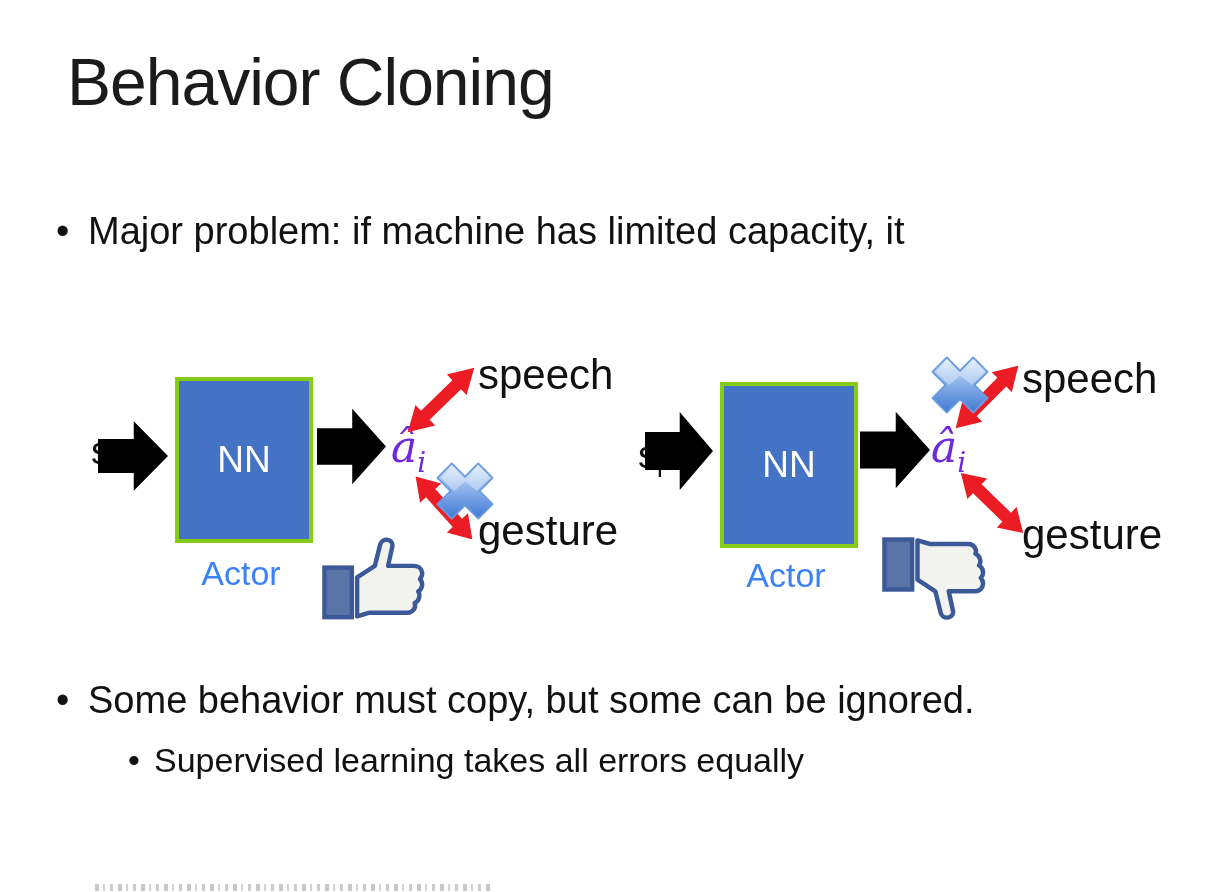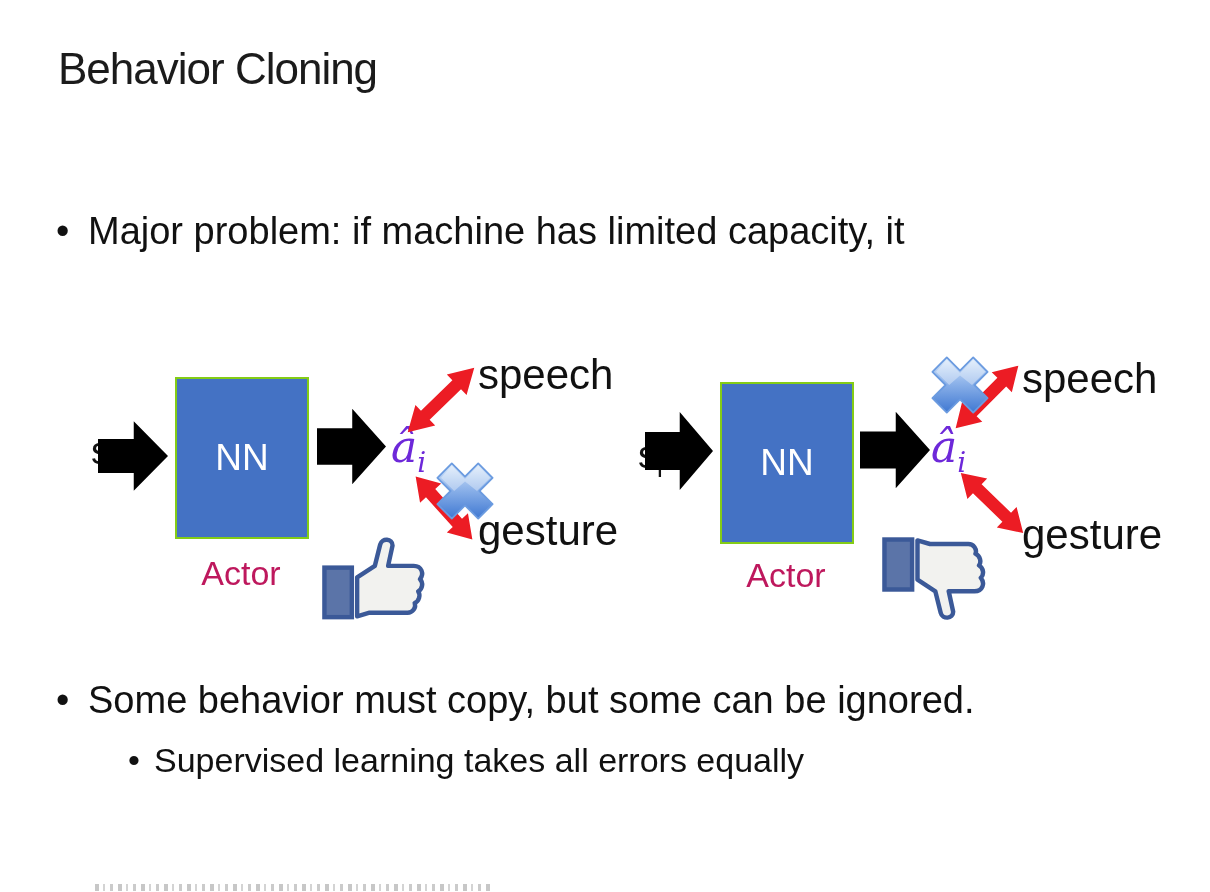--- a/index.html
+++ b/index.html
@@ -2,37 +2,37 @@
 <html><head>
 <meta charset="utf-8">
 <style>
   html,body{margin:0;padding:0;background:#fff;}
   #slide{
     position:relative;width:1210px;height:892px;background:#ffffff;
     font-family:"Liberation Sans",sans-serif;color:#111;overflow:hidden;
   }
   .abs{position:absolute;}
   .title{
-    left:58px;top:44px;font-size:44px;font-weight:300;letter-spacing:-1px;color:#1b1b1b;text-align:center;
+    left:67px;top:44px;font-size:66px;font-weight:300;letter-spacing:-1px;color:#1b1b1b;text-align:center;
   }
   .bullet-row{display:flex;align-items:flex-start;}
   .dot{width:32px;flex:0 0 32px;}
   .b1{left:56px;top:205px;font-size:38px;line-height:1.37;}
   .b2{left:56px;top:675px;font-size:38px;line-height:1.35;}
   .b3{left:128px;top:738px;font-size:34px;line-height:1.3;}
   .b3 .dot{width:26px;flex:0 0 26px;}
   .silabel{font-size:38px;color:#111;margin-left:48px;}
   .silabel sub{font-size:26px;}
   .ahat{font-family:"DejaVu Serif",serif;font-style:italic;font-size:44px;color:#6d28d9;}
   .ahat sub{font-size:28px;}
   .nnbox{
-    background:#4472C4;border:2px solid #84cc16;display:flex;align-items:center;justify-content:center;
+    background:#4472C4;border:4px solid #84cc16;display:flex;align-items:center;justify-content:center;
   }
   .nnbox .nntext{color:#ffffff;font-size:37px;}
-  .actor{font-size:34px;color:#be185d;transform:translateX(-50%);}
+  .actor{font-size:34px;color:#3b82f6;transform:translateX(-50%);}
   .branch-label{font-size:42px;color:#111;}
   .redarrow svg,.blkarrow svg,.crossx svg,.thumb svg{display:block;width:100%;height:100%;}
   .artifact{
     left:95px;top:884px;width:396px;height:7px;opacity:.5;
     background:repeating-linear-gradient(90deg,#8f8f8f 0 4px,transparent 4px 8px,#a8a8a8 8px 10px,transparent 10px 15px,#979797 15px 18px,transparent 18px 23px);
   }
 </style>
 </head>
 <body>
 

